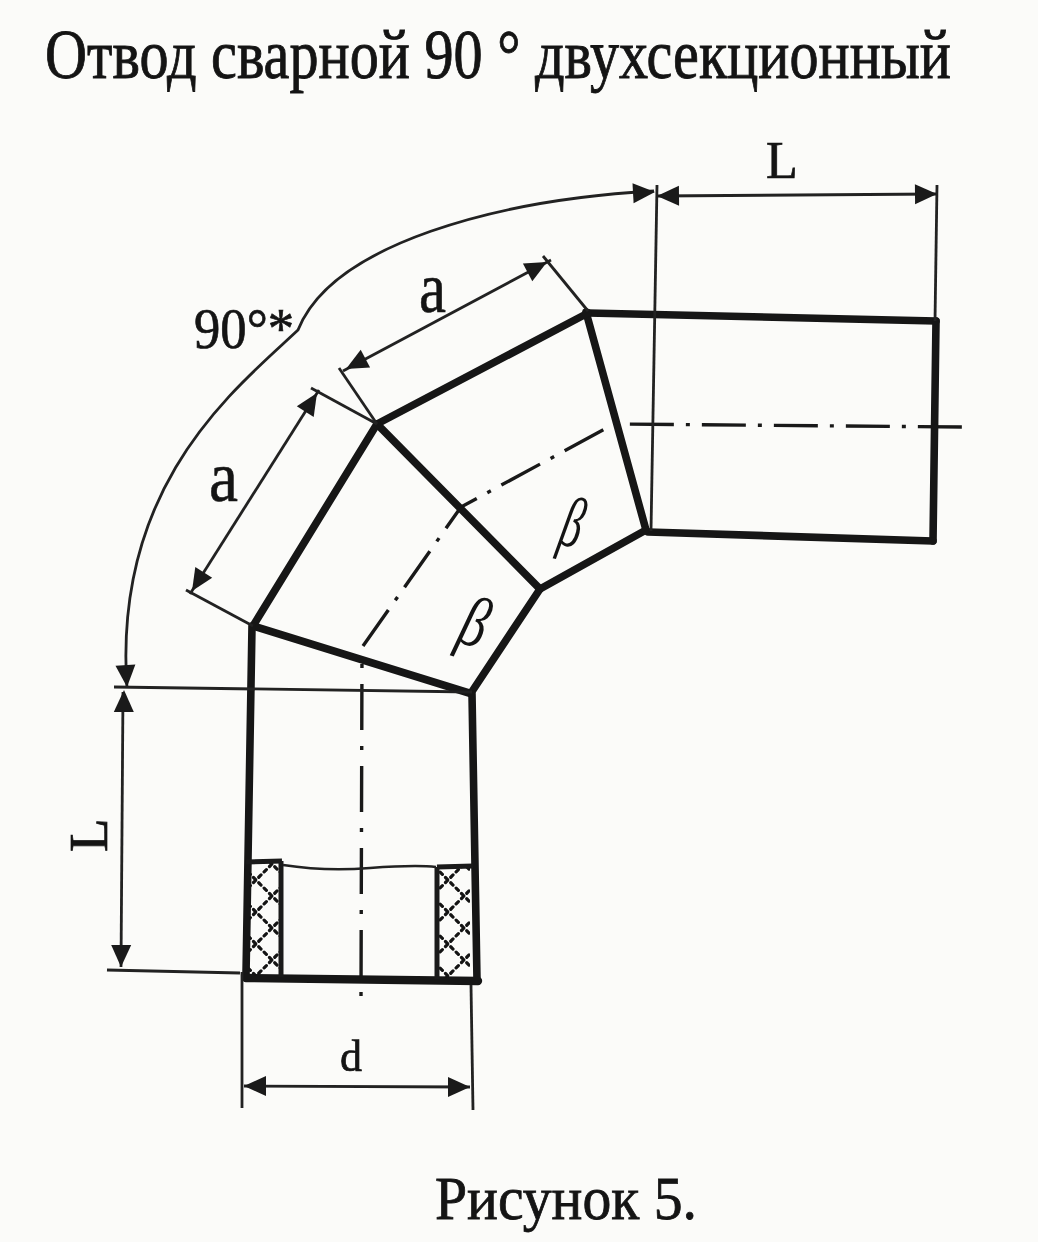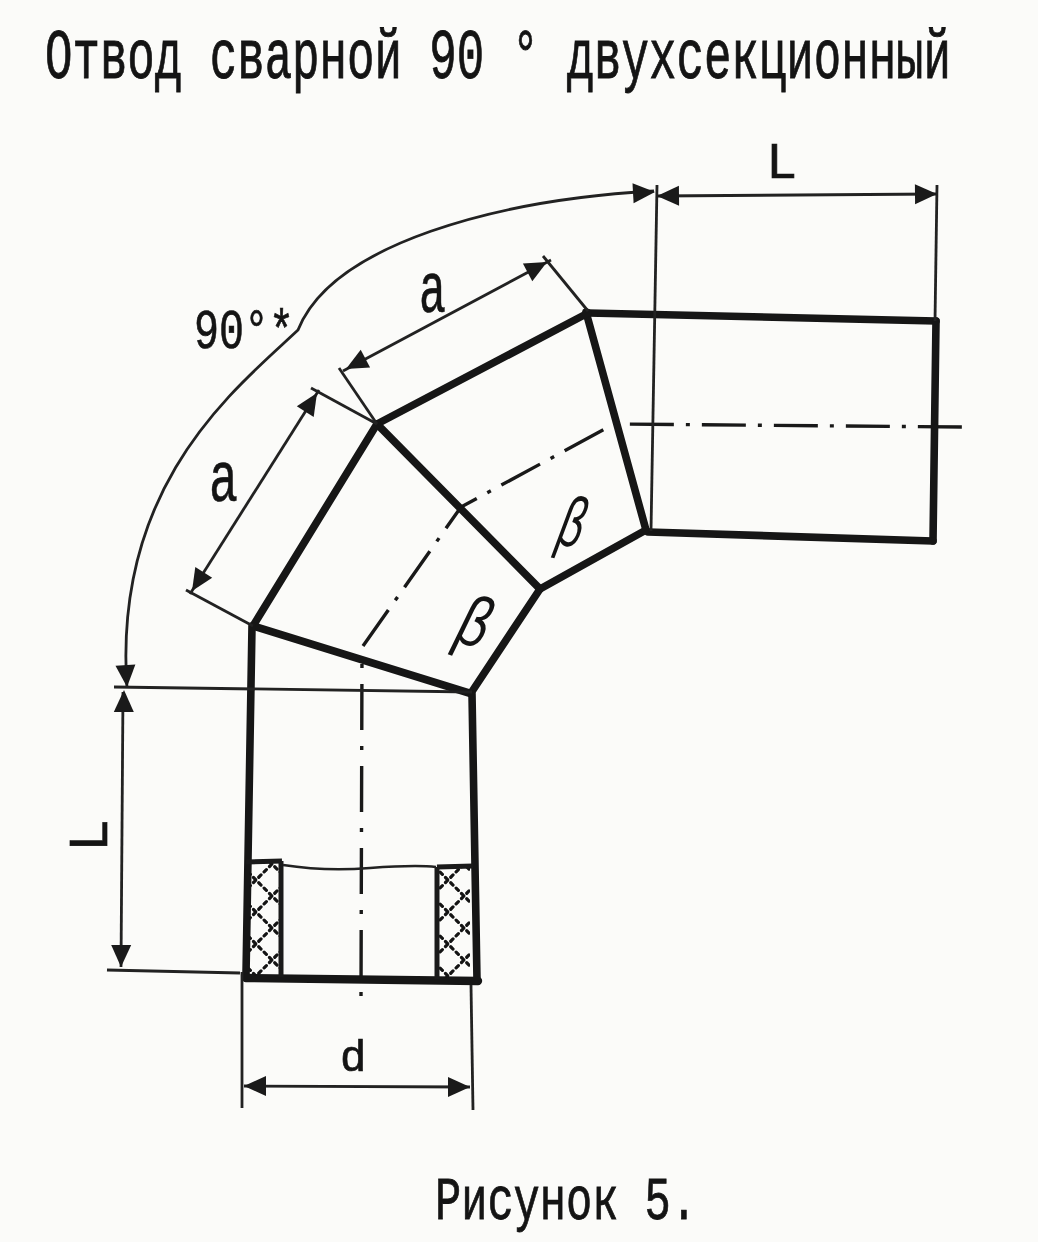--- a/index.html
+++ b/index.html
@@ -1,17 +1,17 @@
 <!DOCTYPE html>
 <html><head>
 <meta charset="utf-8">
 <style>
   html,body{margin:0;padding:0;background:#ffffff;}
   #page{position:relative;width:1038px;height:1242px;background:#fbfbf9;overflow:hidden;
-        font-family:Liberation Mono, monospace;}
+        font-family:Liberation Serif, serif;}
   svg{position:absolute;left:0;top:0;}
 </style>
 </head>
 <body>
 
 <div id="page">
 <svg width="1038" height="1242" viewBox="0 0 1038 1242">
   <defs>
 
     <pattern id="xh" width="32" height="32" patternUnits="userSpaceOnUse">

